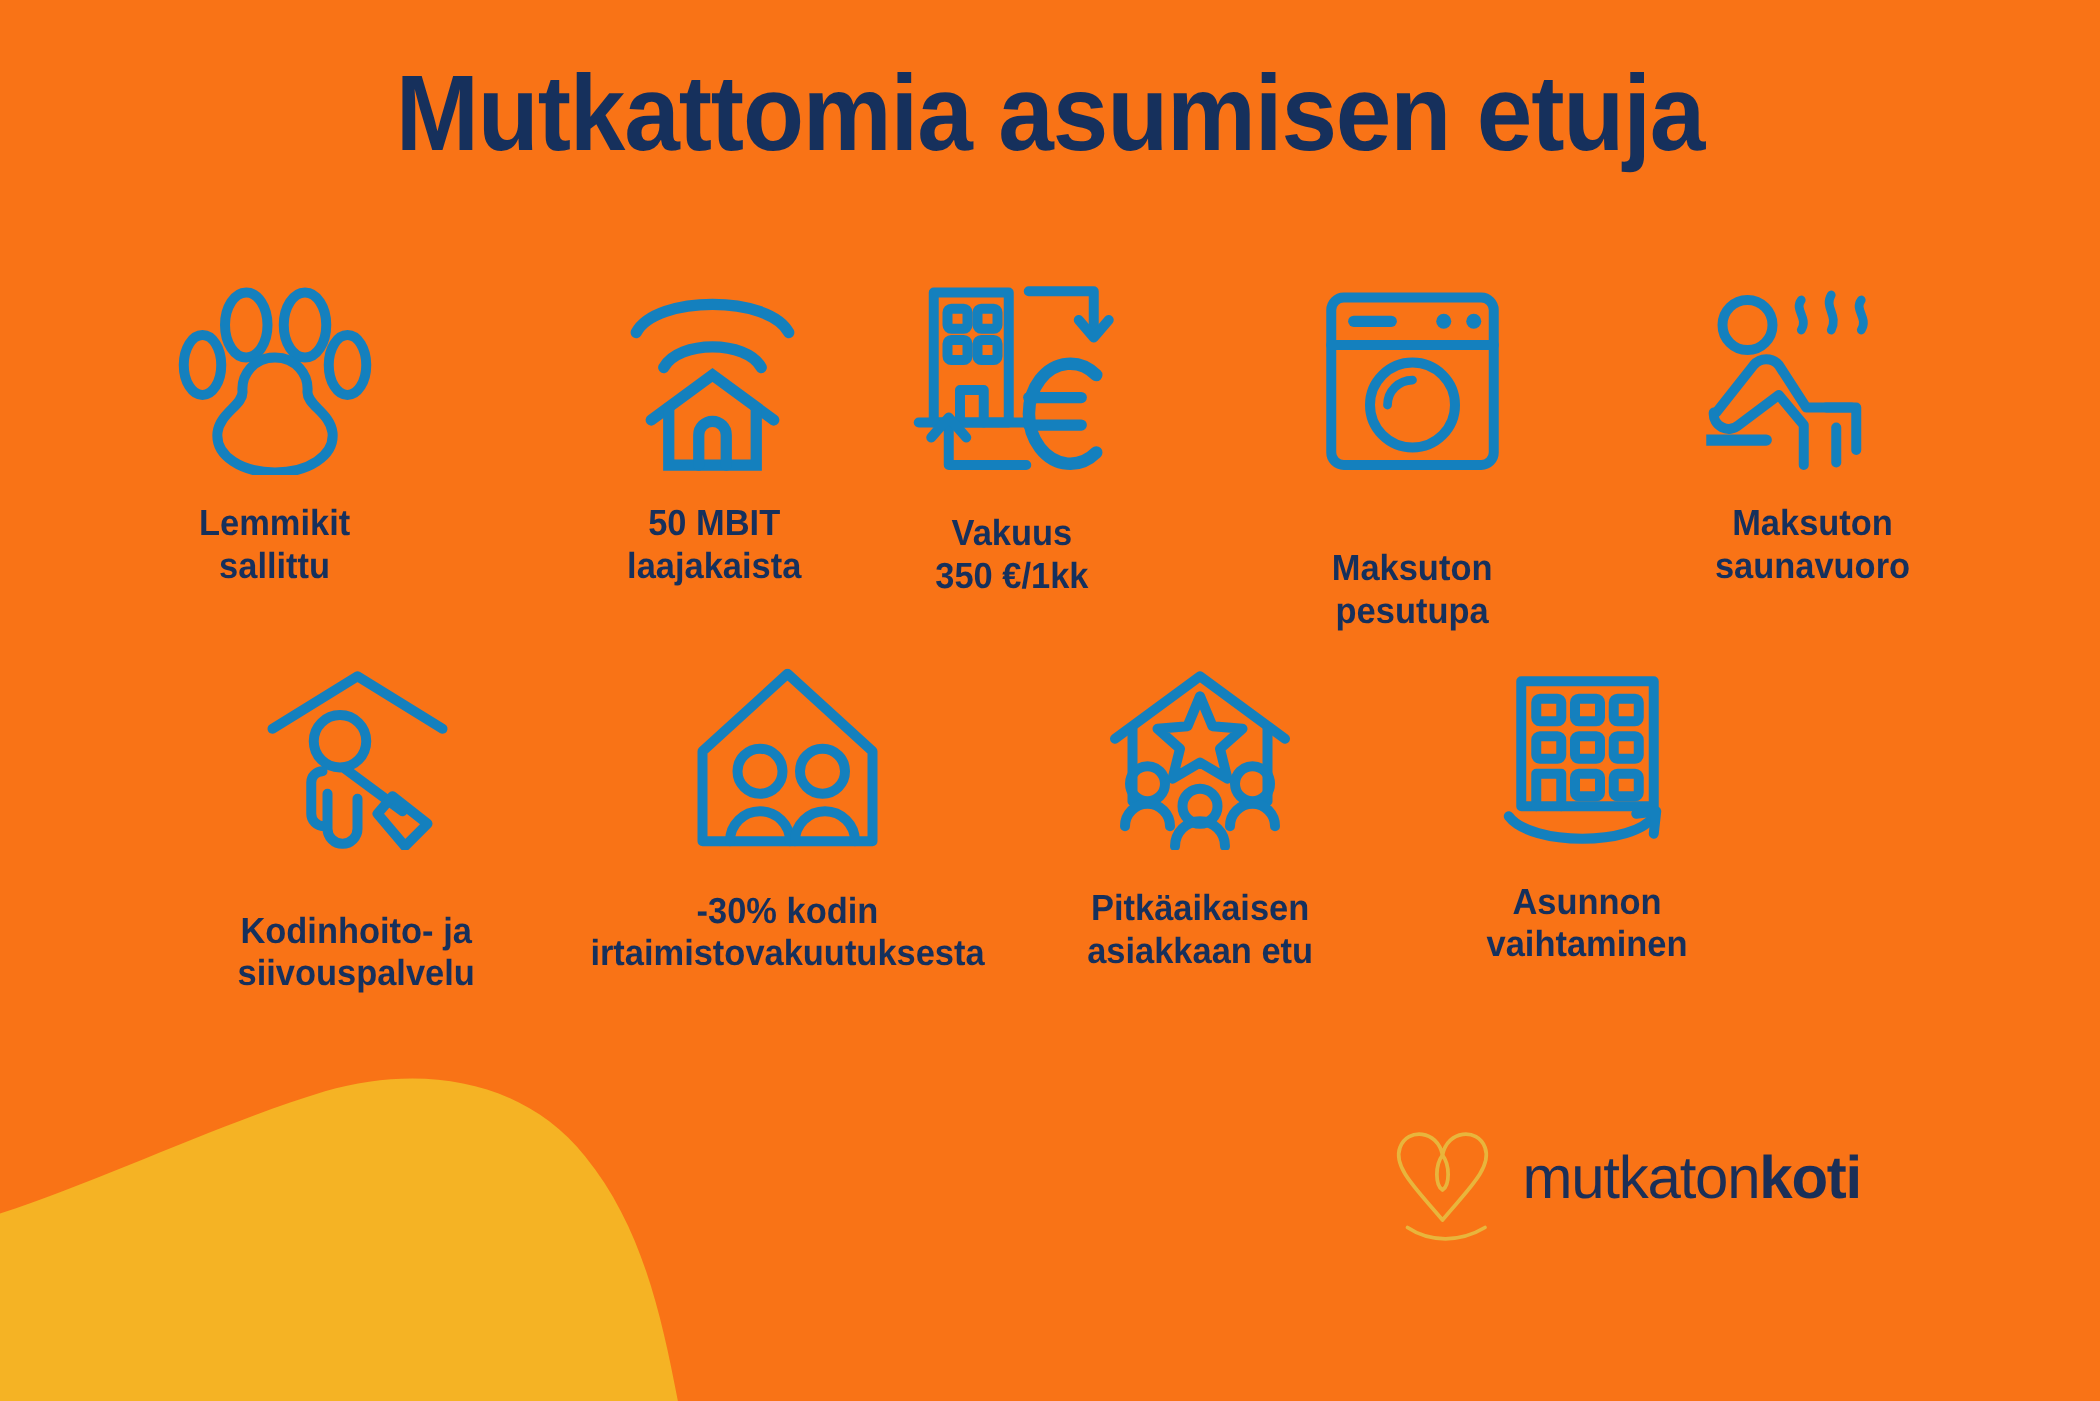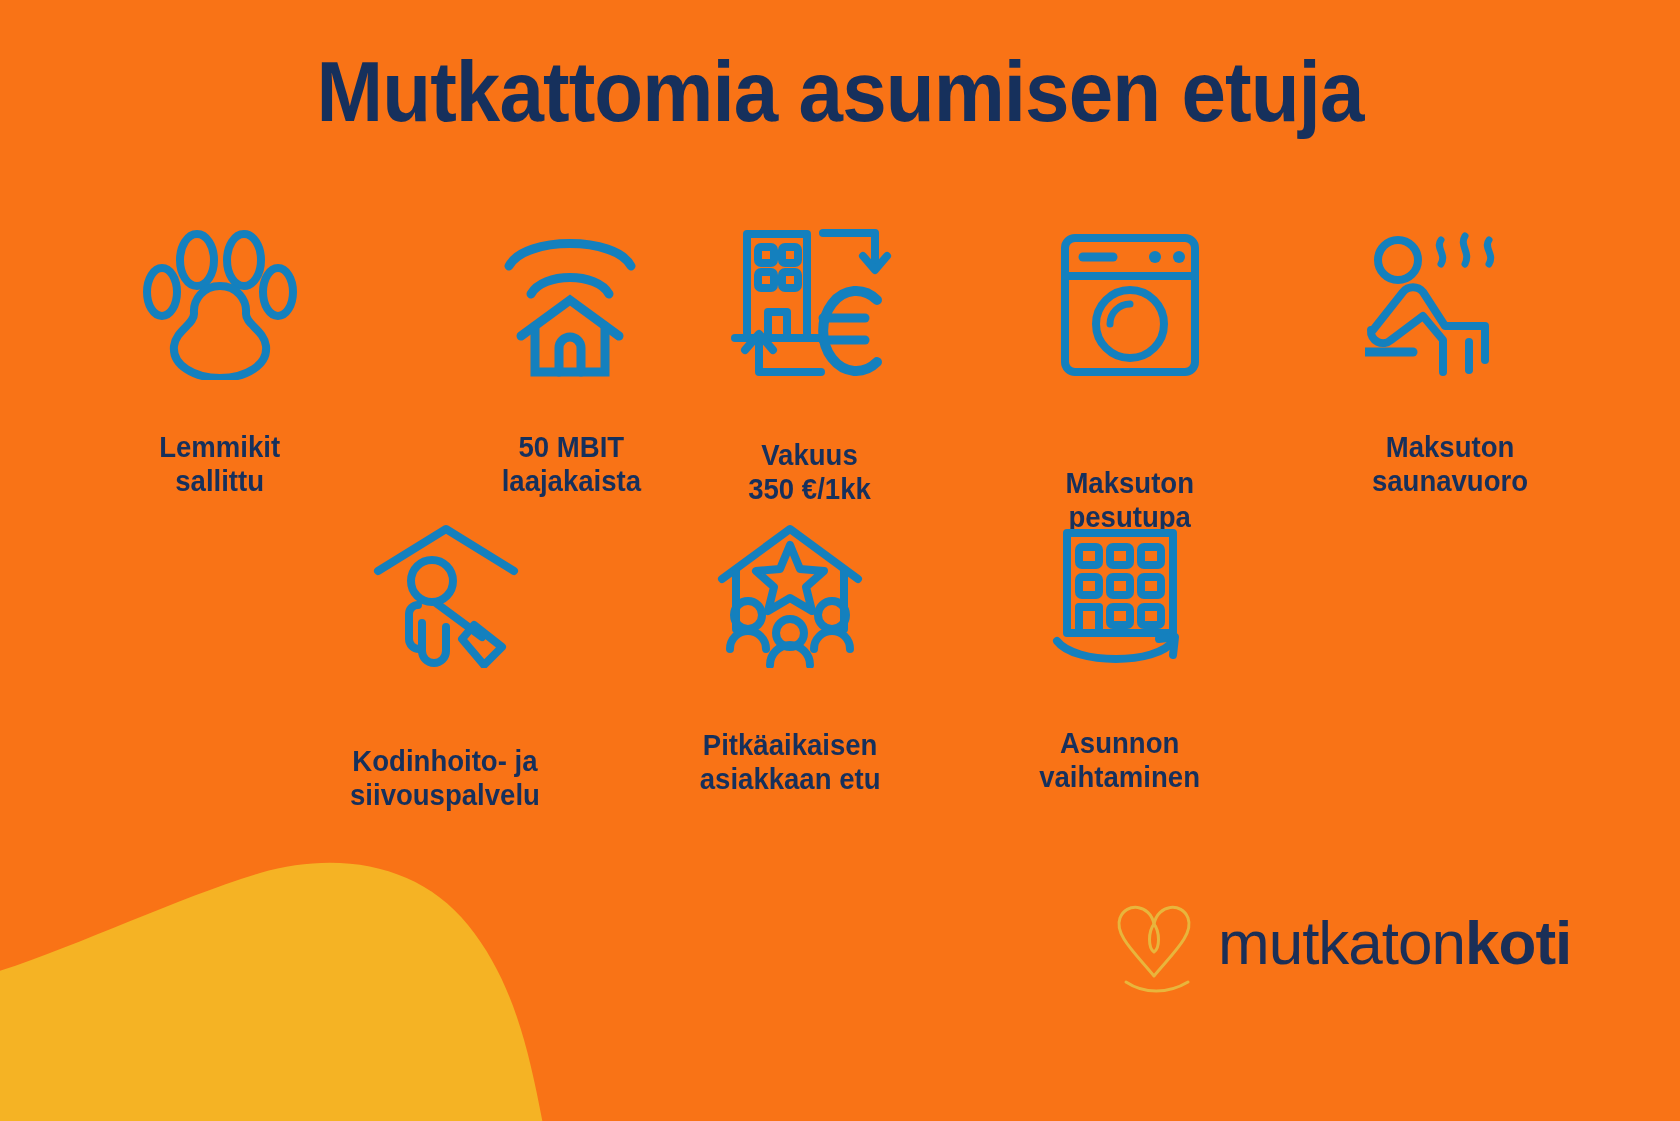--- a/index.html
+++ b/index.html
@@ -46,28 +46,27 @@
   }
 
   
   .row {
     position: absolute;
     display: flex;
     align-items: flex-start;
     justify-content: center;
   }
   #row1 { left: 60px; top: 205px; width: 1560px; }
-  #row2 { left: 110px; top: 508px; width: 1330px; }
+  #row2 { left: 110px; top: 520px; width: 1330px; }
 
   .item {
     display: flex;
     flex-direction: column;
     align-items: center;
     text-align: center;
-    gap: 28px;
   }
 
   .icon-wrap {
     display: flex;
     align-items: flex-end;
     justify-content: center;
   }
 
   .label {
     font-family: "Liberation Sans Narrow", "Liberation Sans", sans-serif;
@@ -114,21 +113,21 @@
   .logo {
     position: absolute;
     left: 1110px;
     top: 890px;
     display: flex;
     align-items: center;
     gap: 18px;
   }
   .logo-text {
     font-family: "Liberation Sans", sans-serif;
-    font-size: 62px;
+    font-size: 48px;
     color: #1b2f57;
     letter-spacing: -1px;
   }
   .logo-text .light { font-weight: normal; }
   .logo-text .bold  { font-weight: bold; }
 </style>
 </head>
 <body>
 
 <div id="page">
@@ -256,20 +255,35 @@
             <path d="M52 100 L52 128 a12 12 0 0 0 24 0 L76 104"></path>
             <path d="M66 80 L112 114"></path>
             <path d="M104 102 L132 124 L114 142 L92 116 Z"></path>
           </g>
         </svg>
       </div>
       <div class="label">Kodinhoito- ja
 siivouspalvelu</div>
     </div>
 
+    <div class="item">
+      <div class="icon-wrap">
+        <svg width="160" height="145" viewBox="0 0 160 145">
+          <g fill="none" stroke="#1480be" stroke-width="8" stroke-linecap="round" stroke-linejoin="round">
+            <path d="M12 66 L80 4 L148 66 L148 138 L12 138 Z"></path>
+            <circle cx="58" cy="82" r="18"></circle>
+            <circle cx="108" cy="82" r="18"></circle>
+            <path d="M34 138 a24 24 0 0 1 48 0"></path>
+            <path d="M86 138 a24 24 0 0 1 48 0"></path>
+          </g>
+        </svg>
+      </div>
+      <div class="label">-30% kodin
+irtaimistovakuutuksesta</div>
+    </div>
 
     <div class="item">
       <div class="icon-wrap">
         <svg width="160" height="145" viewBox="0 0 160 145">
           <g fill="none" stroke="#1480be" stroke-width="8" stroke-linecap="round" stroke-linejoin="round">
             <path d="M12 56 L80 6 L148 56"></path>
             <path d="M26 48 L26 106"></path>
             <path d="M134 48 L134 106"></path>
 
             <path d="M80 22 L90 46 L114 48 L96 64 L102 88 L80 75 L58 88 L64 64 L46 48 L70 46 Z"></path>

